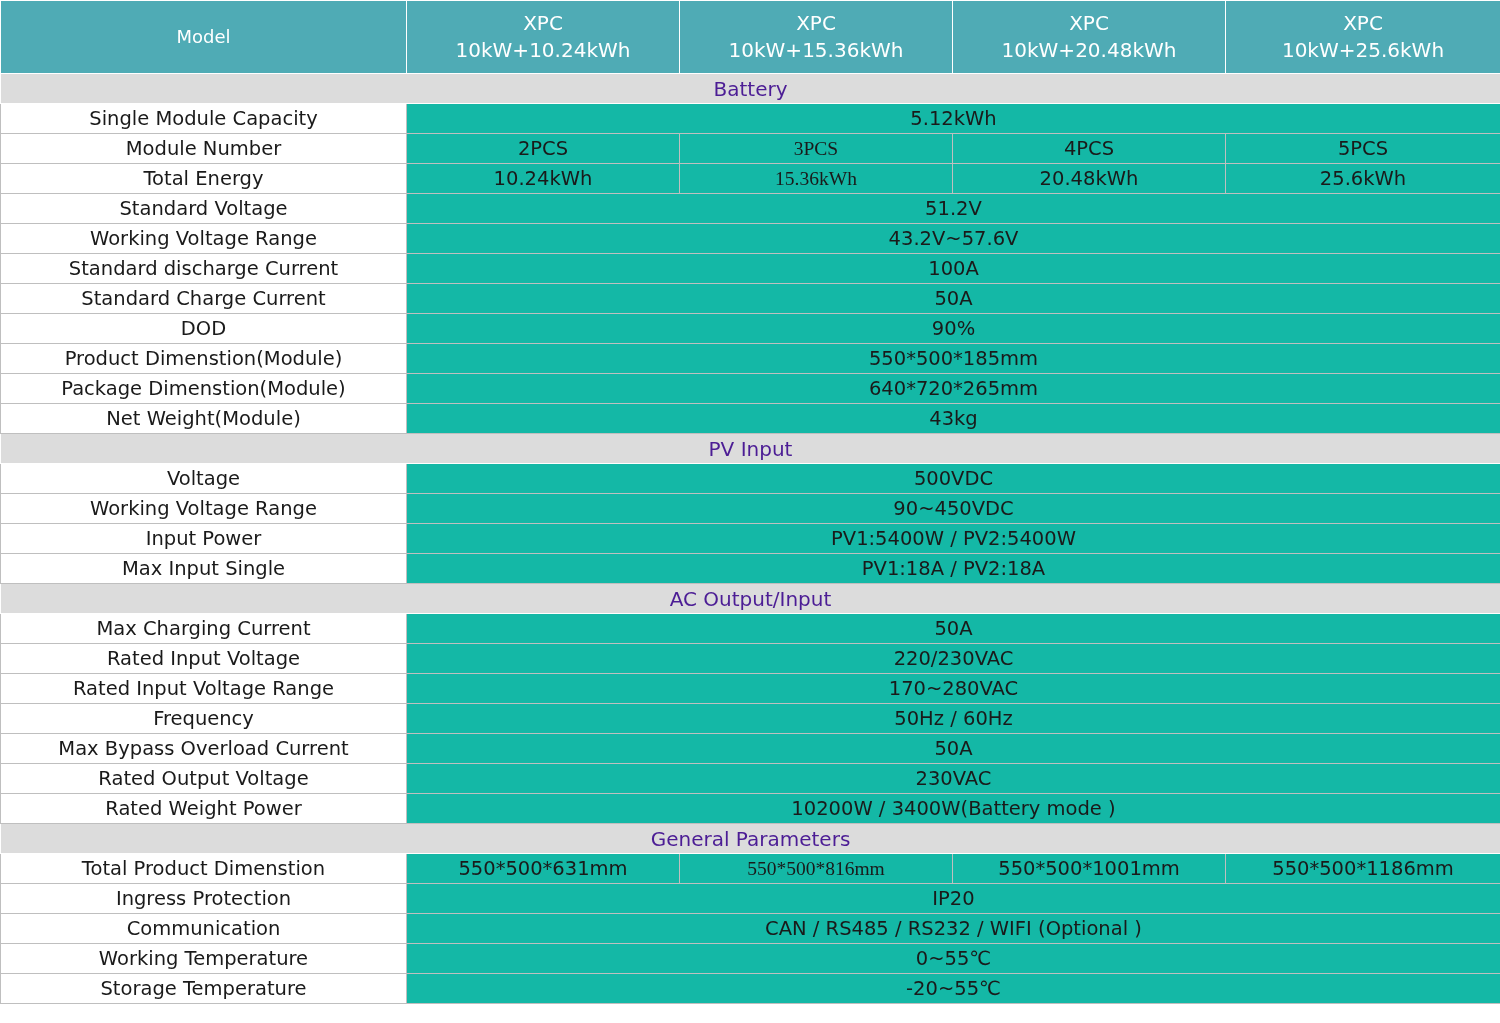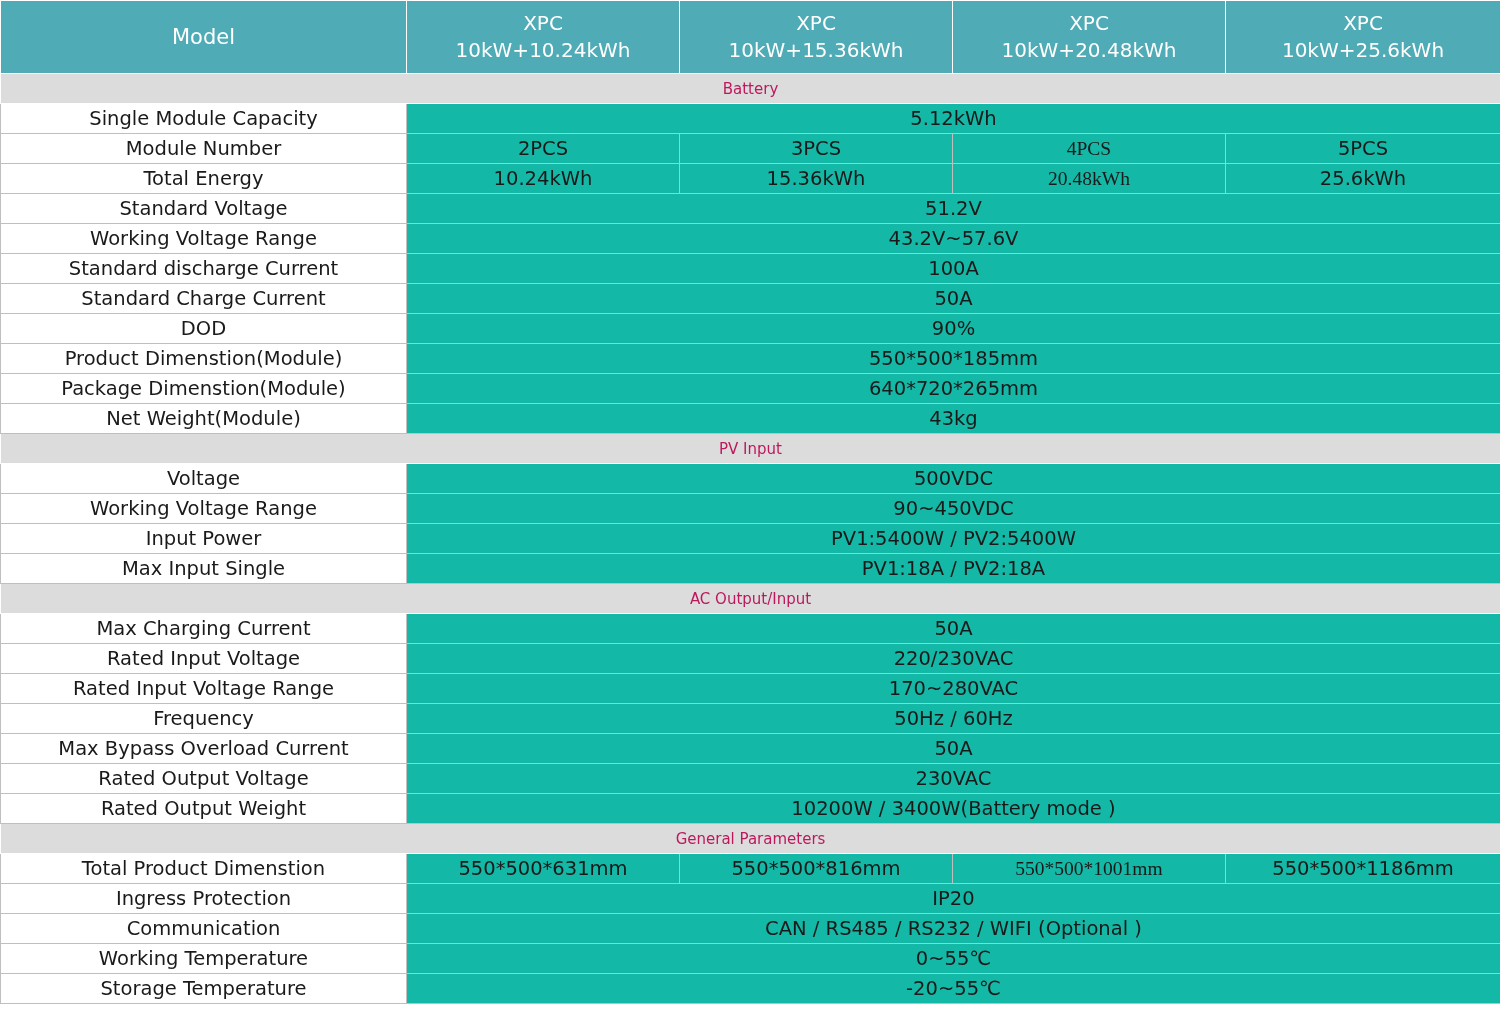--- a/index.html
+++ b/index.html
@@ -34,45 +34,45 @@
   tr.header td {
     background: #4fabb5;
     color: #ffffff;
     height: 72px;
     border: 1px solid #ffffff;
     font-size: 20px;
     line-height: 1.35;
     white-space: normal;
   }
   tr.header td.model-head {
-    font-size: 21px;
+    font-size: 18px;
     margin-top: 9px;
   }
   .hdr-line1 { display: block; }
   .hdr-line2 { display: block; }
   
   tr.section td {
     background: #dcdcdc;
-    color: #be185d;
-    font-size: 15px;
+    color: #4c1d95;
+    font-size: 20px;
     height: 29px;
     border-left: 1px solid #ffffff;
     border-right: 1px solid #ffffff;
     border-top: 1px solid #ffffff;
     border-bottom: 1px solid #ffffff;
   }
   td.label {
     width: 406px;
   }
   td.val {
     background: #14b8a6;
   }
   .col1 { width: 273px; }
-  .col2 { width: 273px; }
-  .col3 { width: 273px; font-family: Liberation Serif, serif; }
+  .col2 { width: 273px; font-family: Liberation Serif, serif; }
+  .col3 { width: 273px; }
   .col4 { width: 275px; }
 </style>
 </head>
 <body>
 
 <table class="spec">
   <colgroup>
     <col style="width:406px">
     <col style="width:273px">
     <col style="width:273px">
@@ -192,21 +192,21 @@
       </tr>
       <tr>
         <td class="label">Max Bypass Overload Current</td>
         <td class="val" colspan="4">50A</td>
       </tr>
       <tr>
         <td class="label">Rated Output Voltage</td>
         <td class="val" colspan="4">230VAC</td>
       </tr>
       <tr>
-        <td class="label">Rated Output Weight</td>
+        <td class="label">Rated Weight Power</td>
         <td class="val" colspan="4">10200W / 3400W(Battery mode )</td>
       </tr>
       <tr class="section">
         <td colspan="5">General Parameters</td>
       </tr>
       <tr>
         <td class="label">Total Product Dimenstion</td>
         <td class="val col1">550*500*631mm</td>
         <td class="val col2">550*500*816mm</td>
         <td class="val col3">550*500*1001mm</td>

